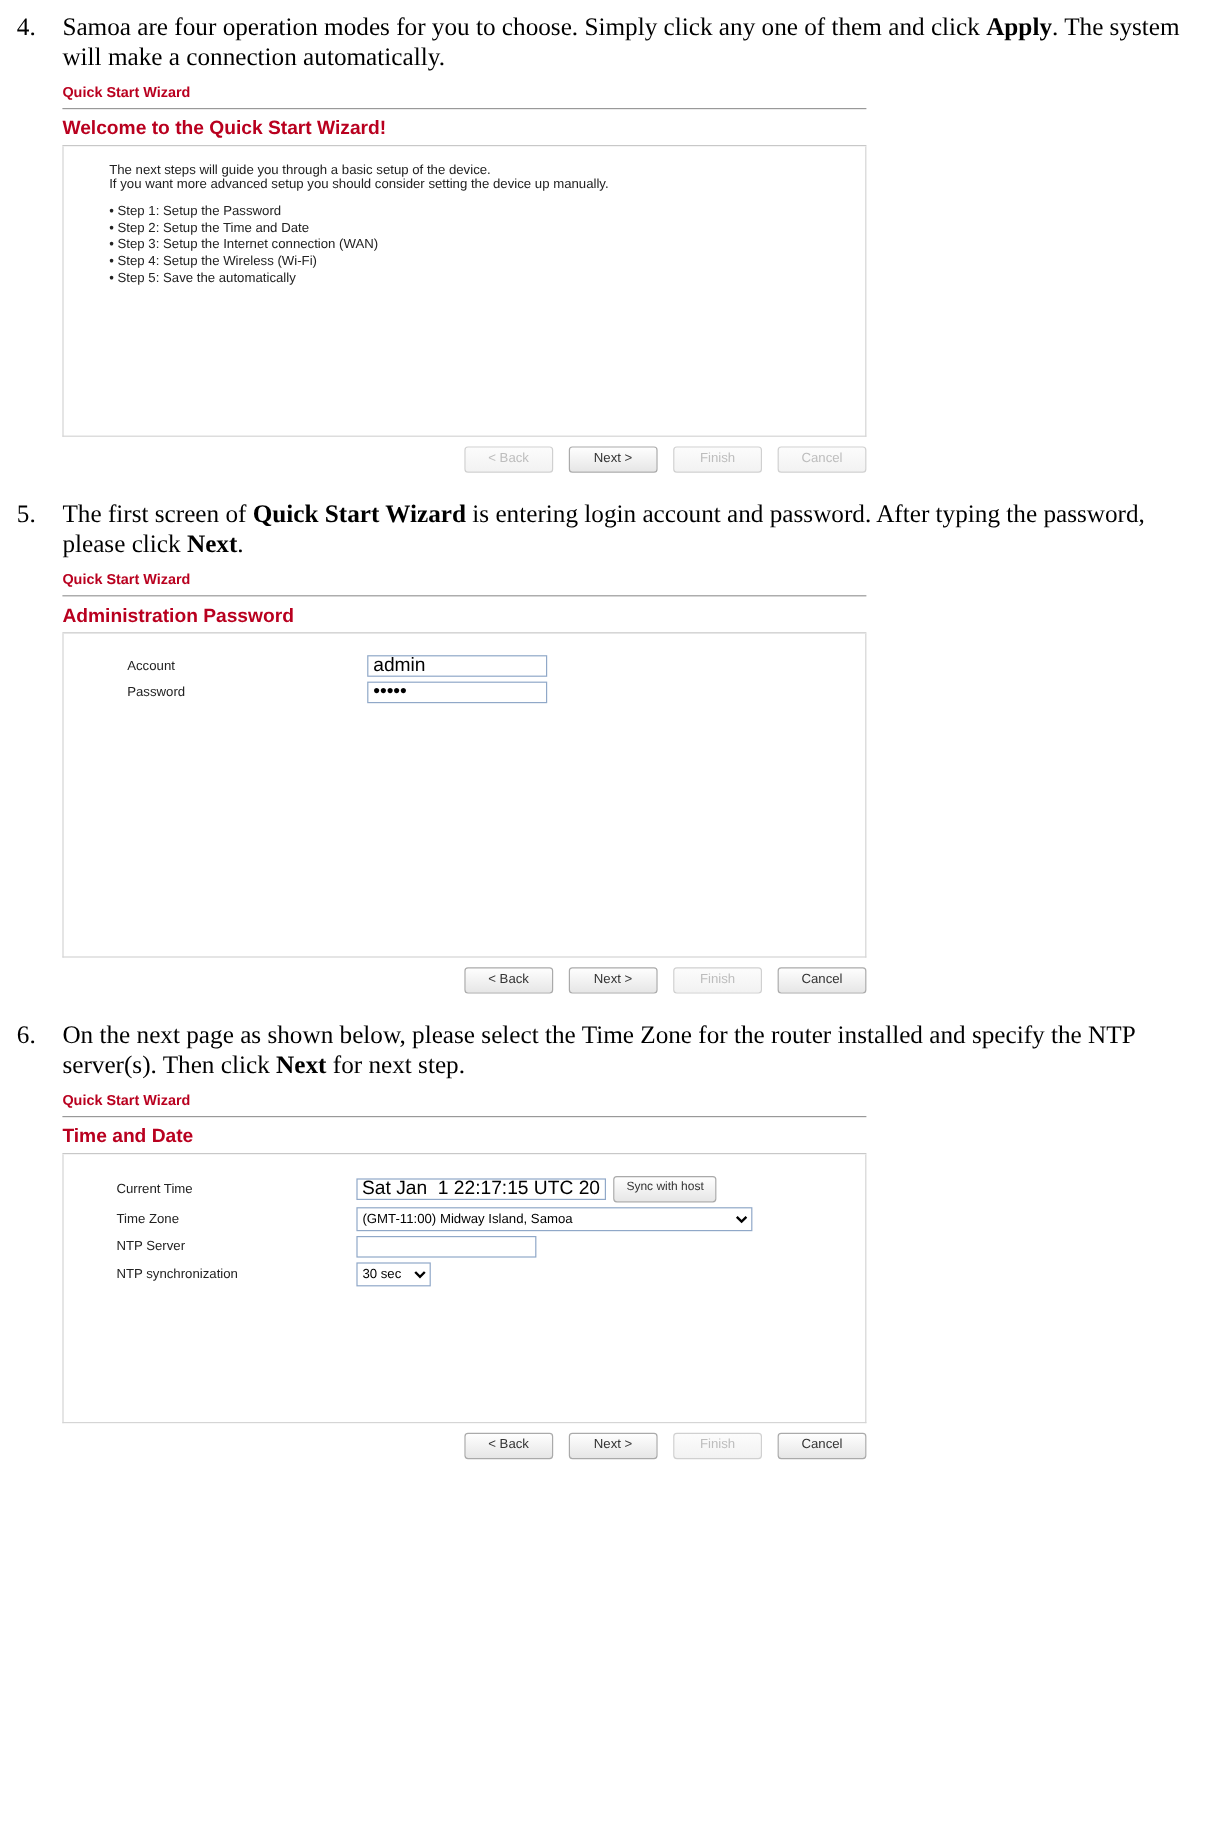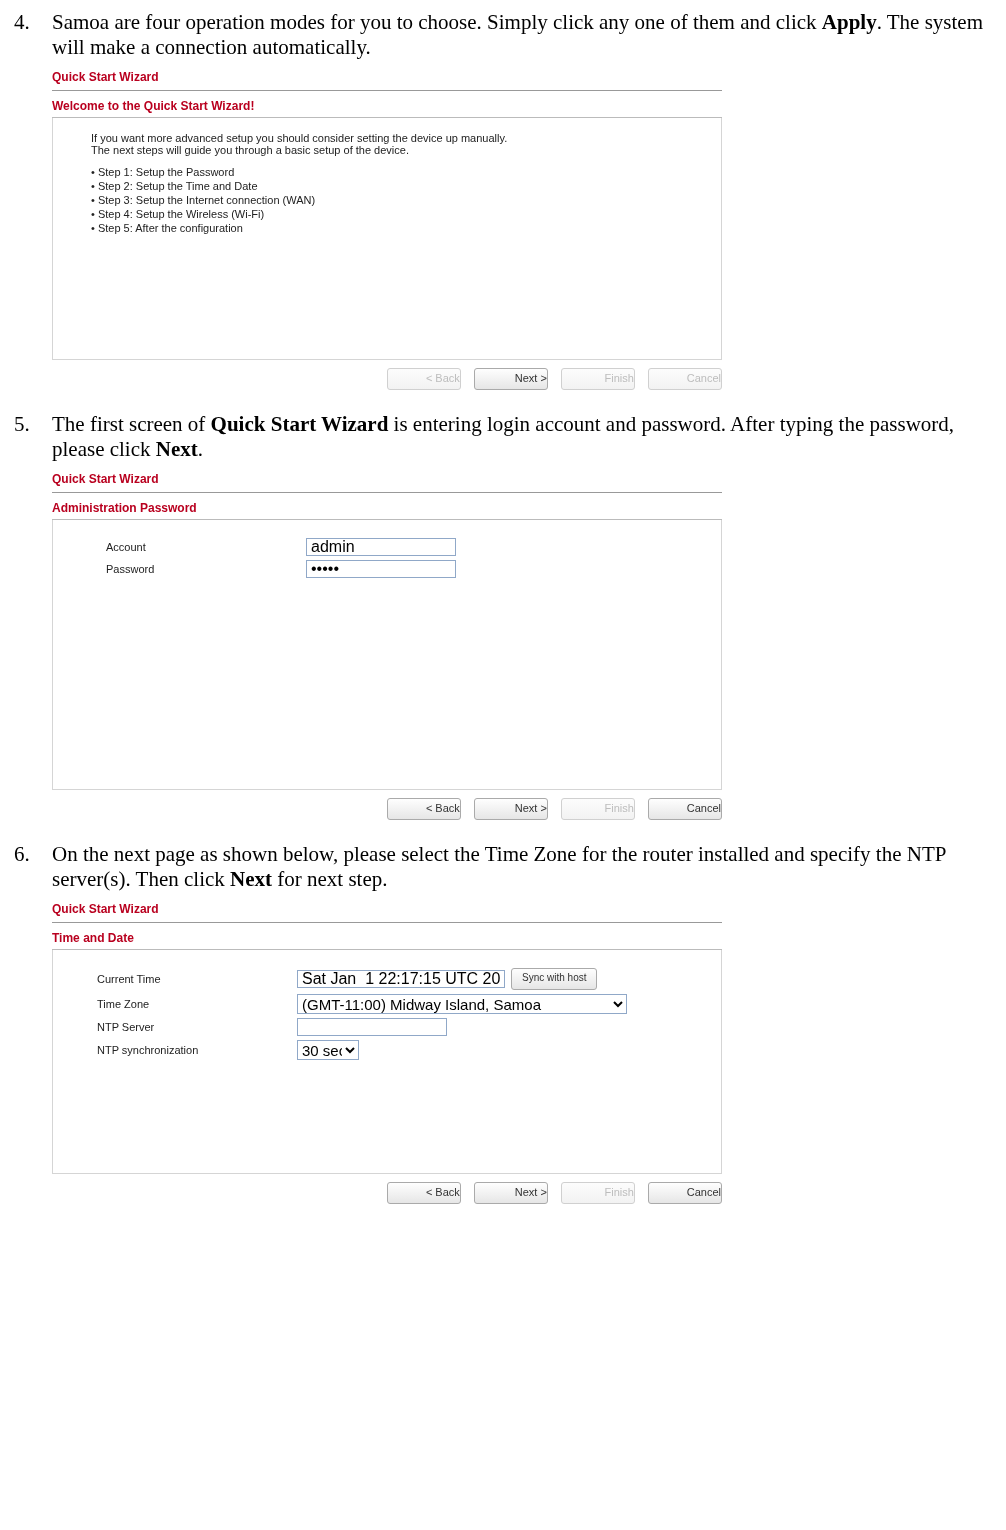--- a/index.html
+++ b/index.html
@@ -41,21 +41,21 @@
     padding: 4px 0;
   }
   .hr {
     border: 0;
     border-top: 1px solid #999;
     margin: 2px 0 6px 0;
   }
   .subtitle {
     color: #B9001F;
     font-weight: bold;
-    font-size: 12px;
+    font-size: 16px;
     padding: 2px 0 4px 0;
   }
   .thinhr {
     border: 0;
     border-top: 1px solid #bbb;
     margin: 0 0 0 0;
   }
   .panel {
     border: 1px solid #d5d5d5;
     border-top: none;
@@ -74,21 +74,21 @@
     text-align: right;
     padding: 8px 0 0 0;
   }
   .btn {
     display: inline-block;
     font-family: Verdana, Arial, sans-serif;
     font-size: 11px;
     width: 72px;
     height: 20px;
     line-height: 18px;
-    text-align: right;
+    text-align: center;
     border: 1px solid #aaa;
     border-radius: 3px;
     background: linear-gradient(#fefefe,#e6e6e6);
     color: #333;
     margin-left: 10px;
     vertical-align: middle;
     cursor: pointer;
   }
   .btn.disabled {
     color: #bdbdbd;
@@ -109,21 +109,21 @@
     border: 1px solid #90a8c8;
     padding: 0 4px;
     box-sizing: border-box;
     background: #fff;
   }
   .tin.w1 { width: 150px; }
   .tin.w2 { width: 208px; }
   .tin.w3 { width: 150px; }
   select.sin {
     font-family: Verdana, Arial, sans-serif;
-    font-size: 15px;
+    font-size: 11px;
     height: 20px;
     border: 1px solid #90a8c8;
     background: #fff;
   }
   .sin.wtz { width: 330px; }
   .sin.wsync { width: 62px; }
   .sbtn {
     display: inline-block;
     font-family: Verdana, Arial, sans-serif;
     font-size: 10px;
@@ -148,28 +148,28 @@
   </div>
 </div>
 
 <div class="shot">
   <div class="wiz-title">Quick Start Wizard</div>
   <hr class="hr">
   <div class="subtitle">Welcome to the Quick Start Wizard!</div>
   <hr class="thinhr">
   <div class="panel">
     <div style="padding-left:20px;">
+      <div>The next steps will guide you through a basic setup of the device.</div>
       <div>If you want more advanced setup you should consider setting the device up manually.</div>
-      <div>The next steps will guide you through a basic setup of the device.</div>
       <div class="steps-list">
         <div class="it">• Step 1: Setup the Password</div>
         <div class="it">• Step 2: Setup the Time and Date</div>
         <div class="it">• Step 3: Setup the Internet connection (WAN)</div>
         <div class="it">• Step 4: Setup the Wireless (Wi-Fi)</div>
-        <div class="it">• Step 5: After the configuration</div>
+        <div class="it">• Step 5: Save the automatically</div>
       </div>
     </div>
   </div>
   <div class="btnrow">
     <span class="btn disabled">&lt; Back</span>
     <span class="btn">Next &gt;</span>
     <span class="btn disabled">Finish</span>
     <span class="btn disabled">Cancel</span>
   </div>
 </div>

